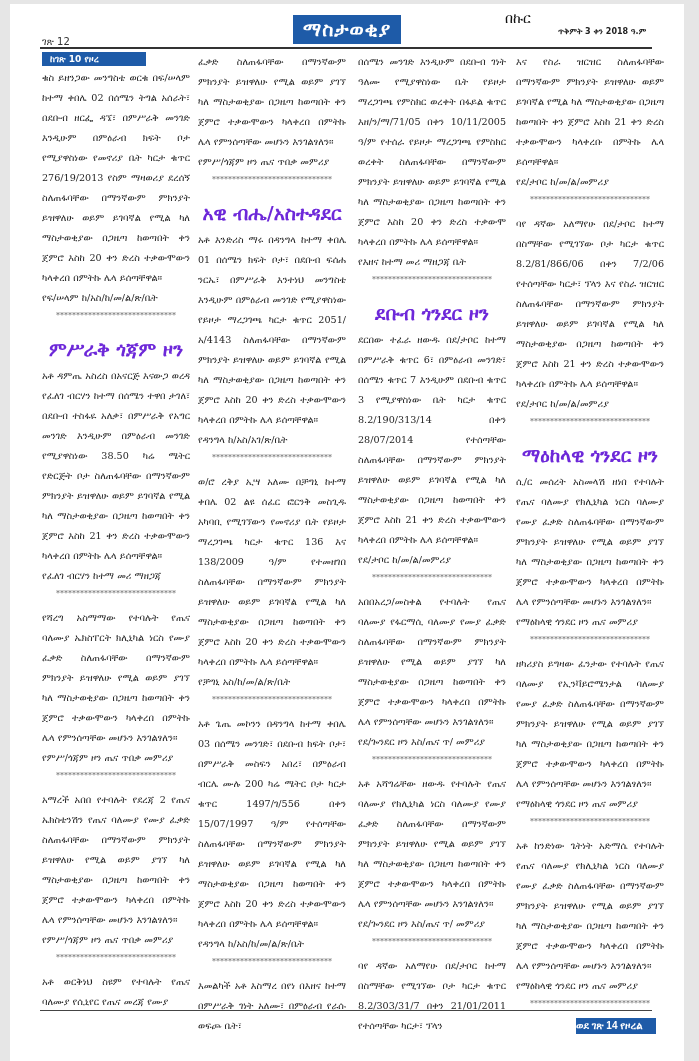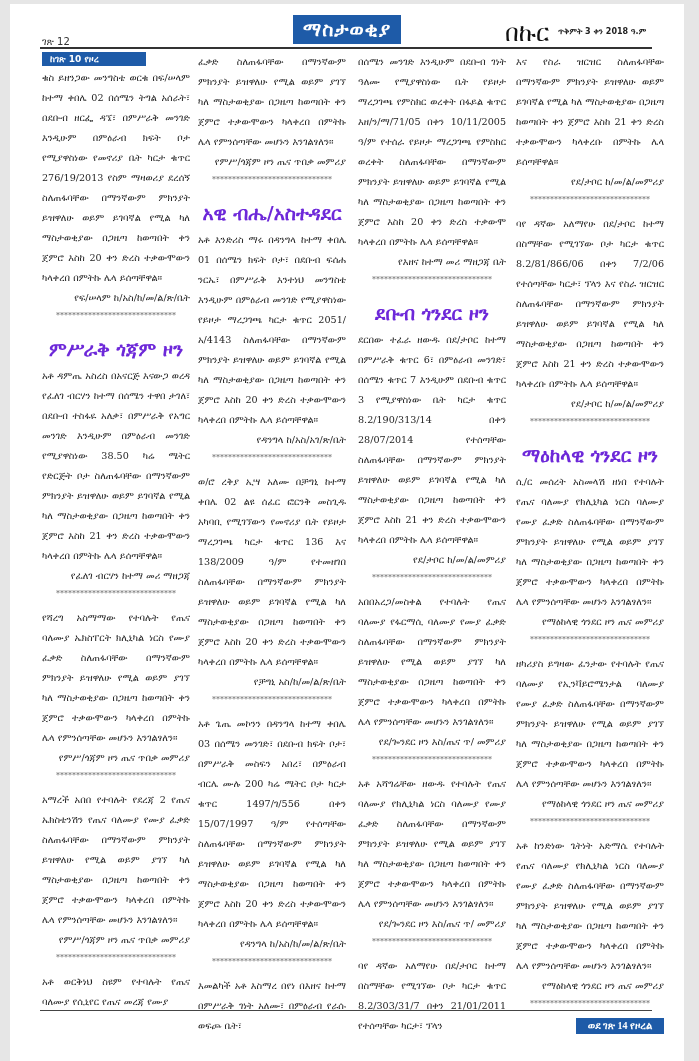--- a/index.html
+++ b/index.html
@@ -1,34 +1,34 @@
 <!DOCTYPE html>
 <html><head>
 <meta charset="utf-8">
 <style>
   html,body{margin:0;padding:0;}
   body{width:699px;height:1061px;background:#e6e6e6;position:relative;overflow:hidden;font-family:"DejaVu Serif",serif;color:#222;}
   .page{position:absolute;left:10px;top:4px;width:674px;height:1057px;background:#fff;}
   .header{position:absolute;left:0;top:0;width:674px;height:62px;}
   .pageno{position:absolute;left:32px;top:32px;font-size:10px;color:#333;font-family:"DejaVu Sans",sans-serif;}
   .masthead{position:absolute;left:283px;top:11px;width:108px;height:29px;background:#1e5ba8;color:#fff;font-weight:bold;font-size:19px;line-height:29px;text-align:center;font-family:"DejaVu Sans",sans-serif;letter-spacing:1px;}
-  .dayname{position:absolute;left:495px;top:15px;font-size:24px;color:#111;font-family:"DejaVu Sans",sans-serif;}
+  .dayname{position:absolute;left:495px;top:6px;font-size:14px;color:#111;font-family:"DejaVu Sans",sans-serif;}
   .date{position:absolute;left:548px;top:23px;font-size:8px;font-weight:bold;color:#222;font-family:"DejaVu Sans",sans-serif;}
   .rule{position:absolute;left:30px;top:43px;width:612px;height:2px;background:#333;}
   .col{position:absolute;top:48px;font-size:9.6px;line-height:20px;}
   .col1{left:32px;width:148px;}
   .col2{left:188px;width:148px;}
   .col3{left:348px;width:148px;}
   .col4{left:506px;width:148px;}
   .p{text-align:justify;text-align-last:auto;margin:0;}
-  .sig{text-align:right;margin:0;}
+  .sig{text-align:left;margin:0;}
   .stars{text-align:center;color:#555;font-size:8px;letter-spacing:0;line-height:16px;margin:0 0 6px 0;overflow:hidden;white-space:nowrap;}
   .h{font-weight:bold;font-size:19px;text-align:center;line-height:30px;margin:10px 0 2px 0;font-family:"DejaVu Serif",serif;color:#6d28d9;}
   .tag{background:#1e5ba8;color:#fff;font-size:9px;font-weight:bold;padding:0 8px;height:14px;line-height:14px;width:88px;margin:0 0 2px 0;font-family:"DejaVu Sans",sans-serif;}
-  .contbox{background:#1e5ba8;color:#fff;font-size:10px;font-weight:bold;width:88px;height:16px;line-height:16px;text-align:center;margin:4px 0 0 60px;font-family:Liberation Serif, serif;}
+  .contbox{background:#1e5ba8;color:#fff;font-size:10px;font-weight:bold;width:80px;height:16px;line-height:16px;text-align:left;margin:4px 0 0 60px;font-family:Liberation Sans, sans-serif;}
   .bottomrule{position:absolute;left:30px;top:1006px;width:612px;height:1px;background:#444;}
 </style>
 </head>
 <body>
 
 <div class="page">
   <div class="header">
     <span class="pageno">ገጽ 12</span>
     <div class="masthead">ማስታወቂያ</div>
     <span class="dayname">በኩር</span>

